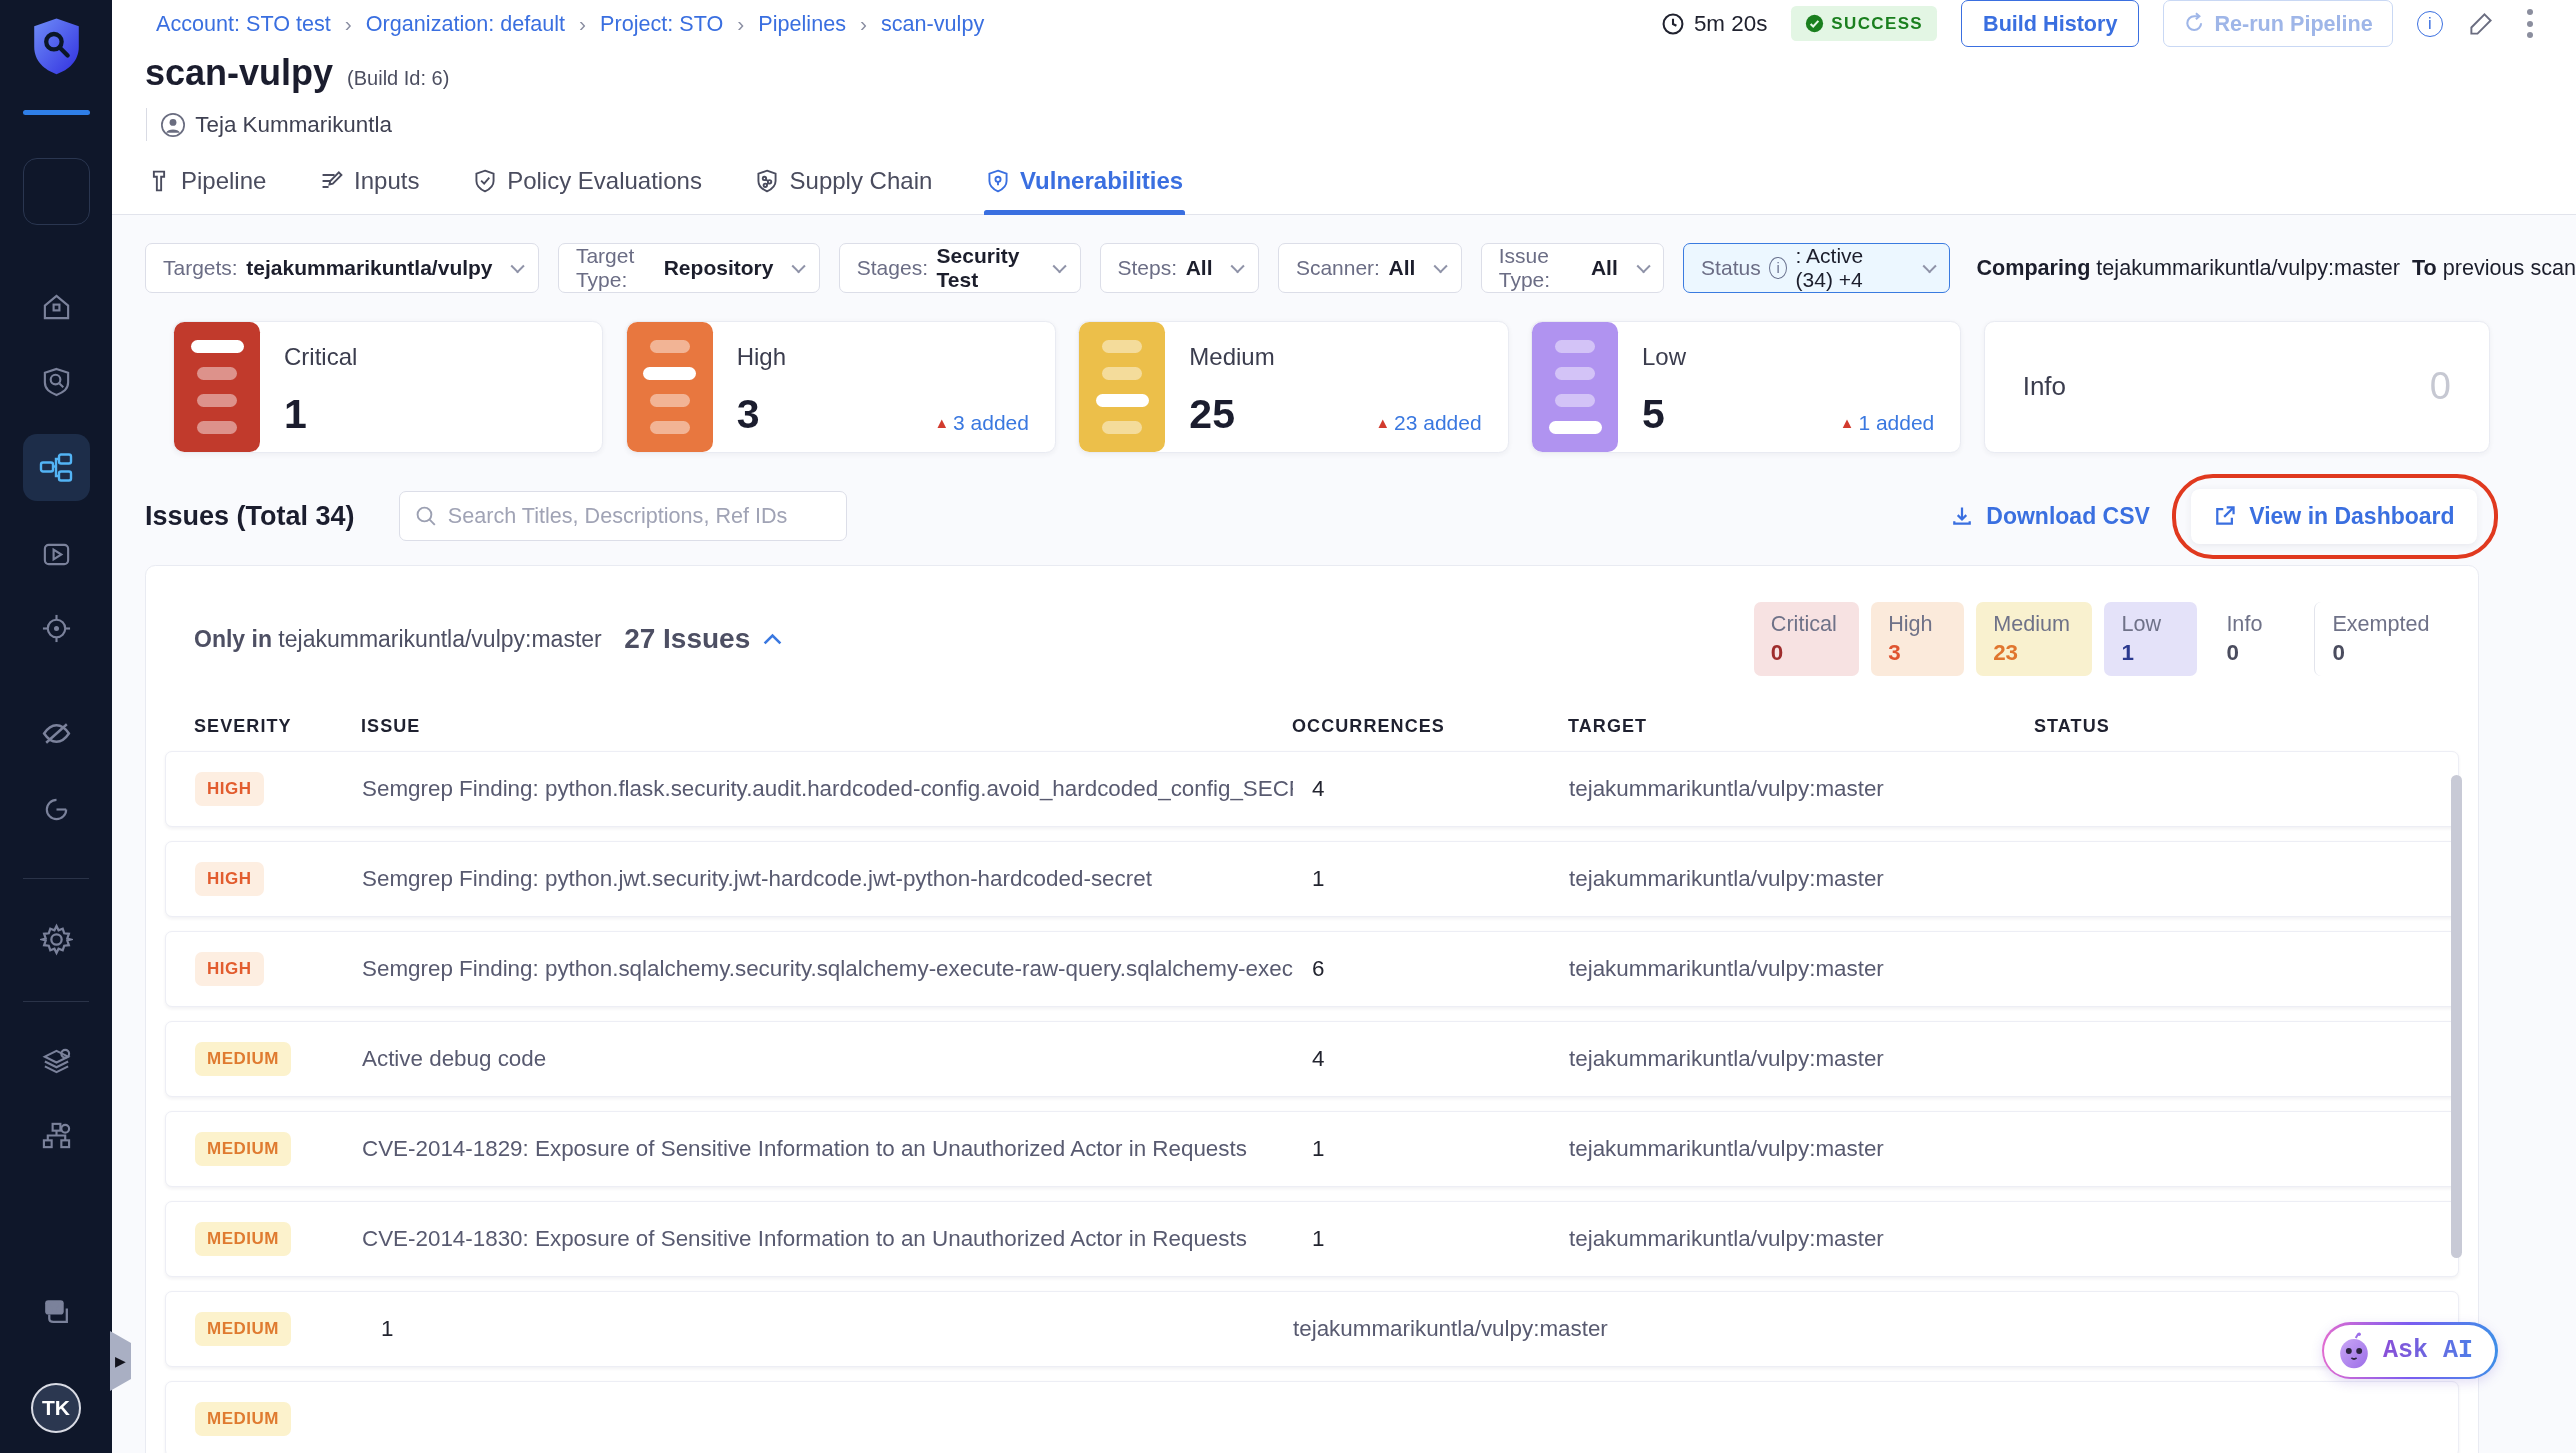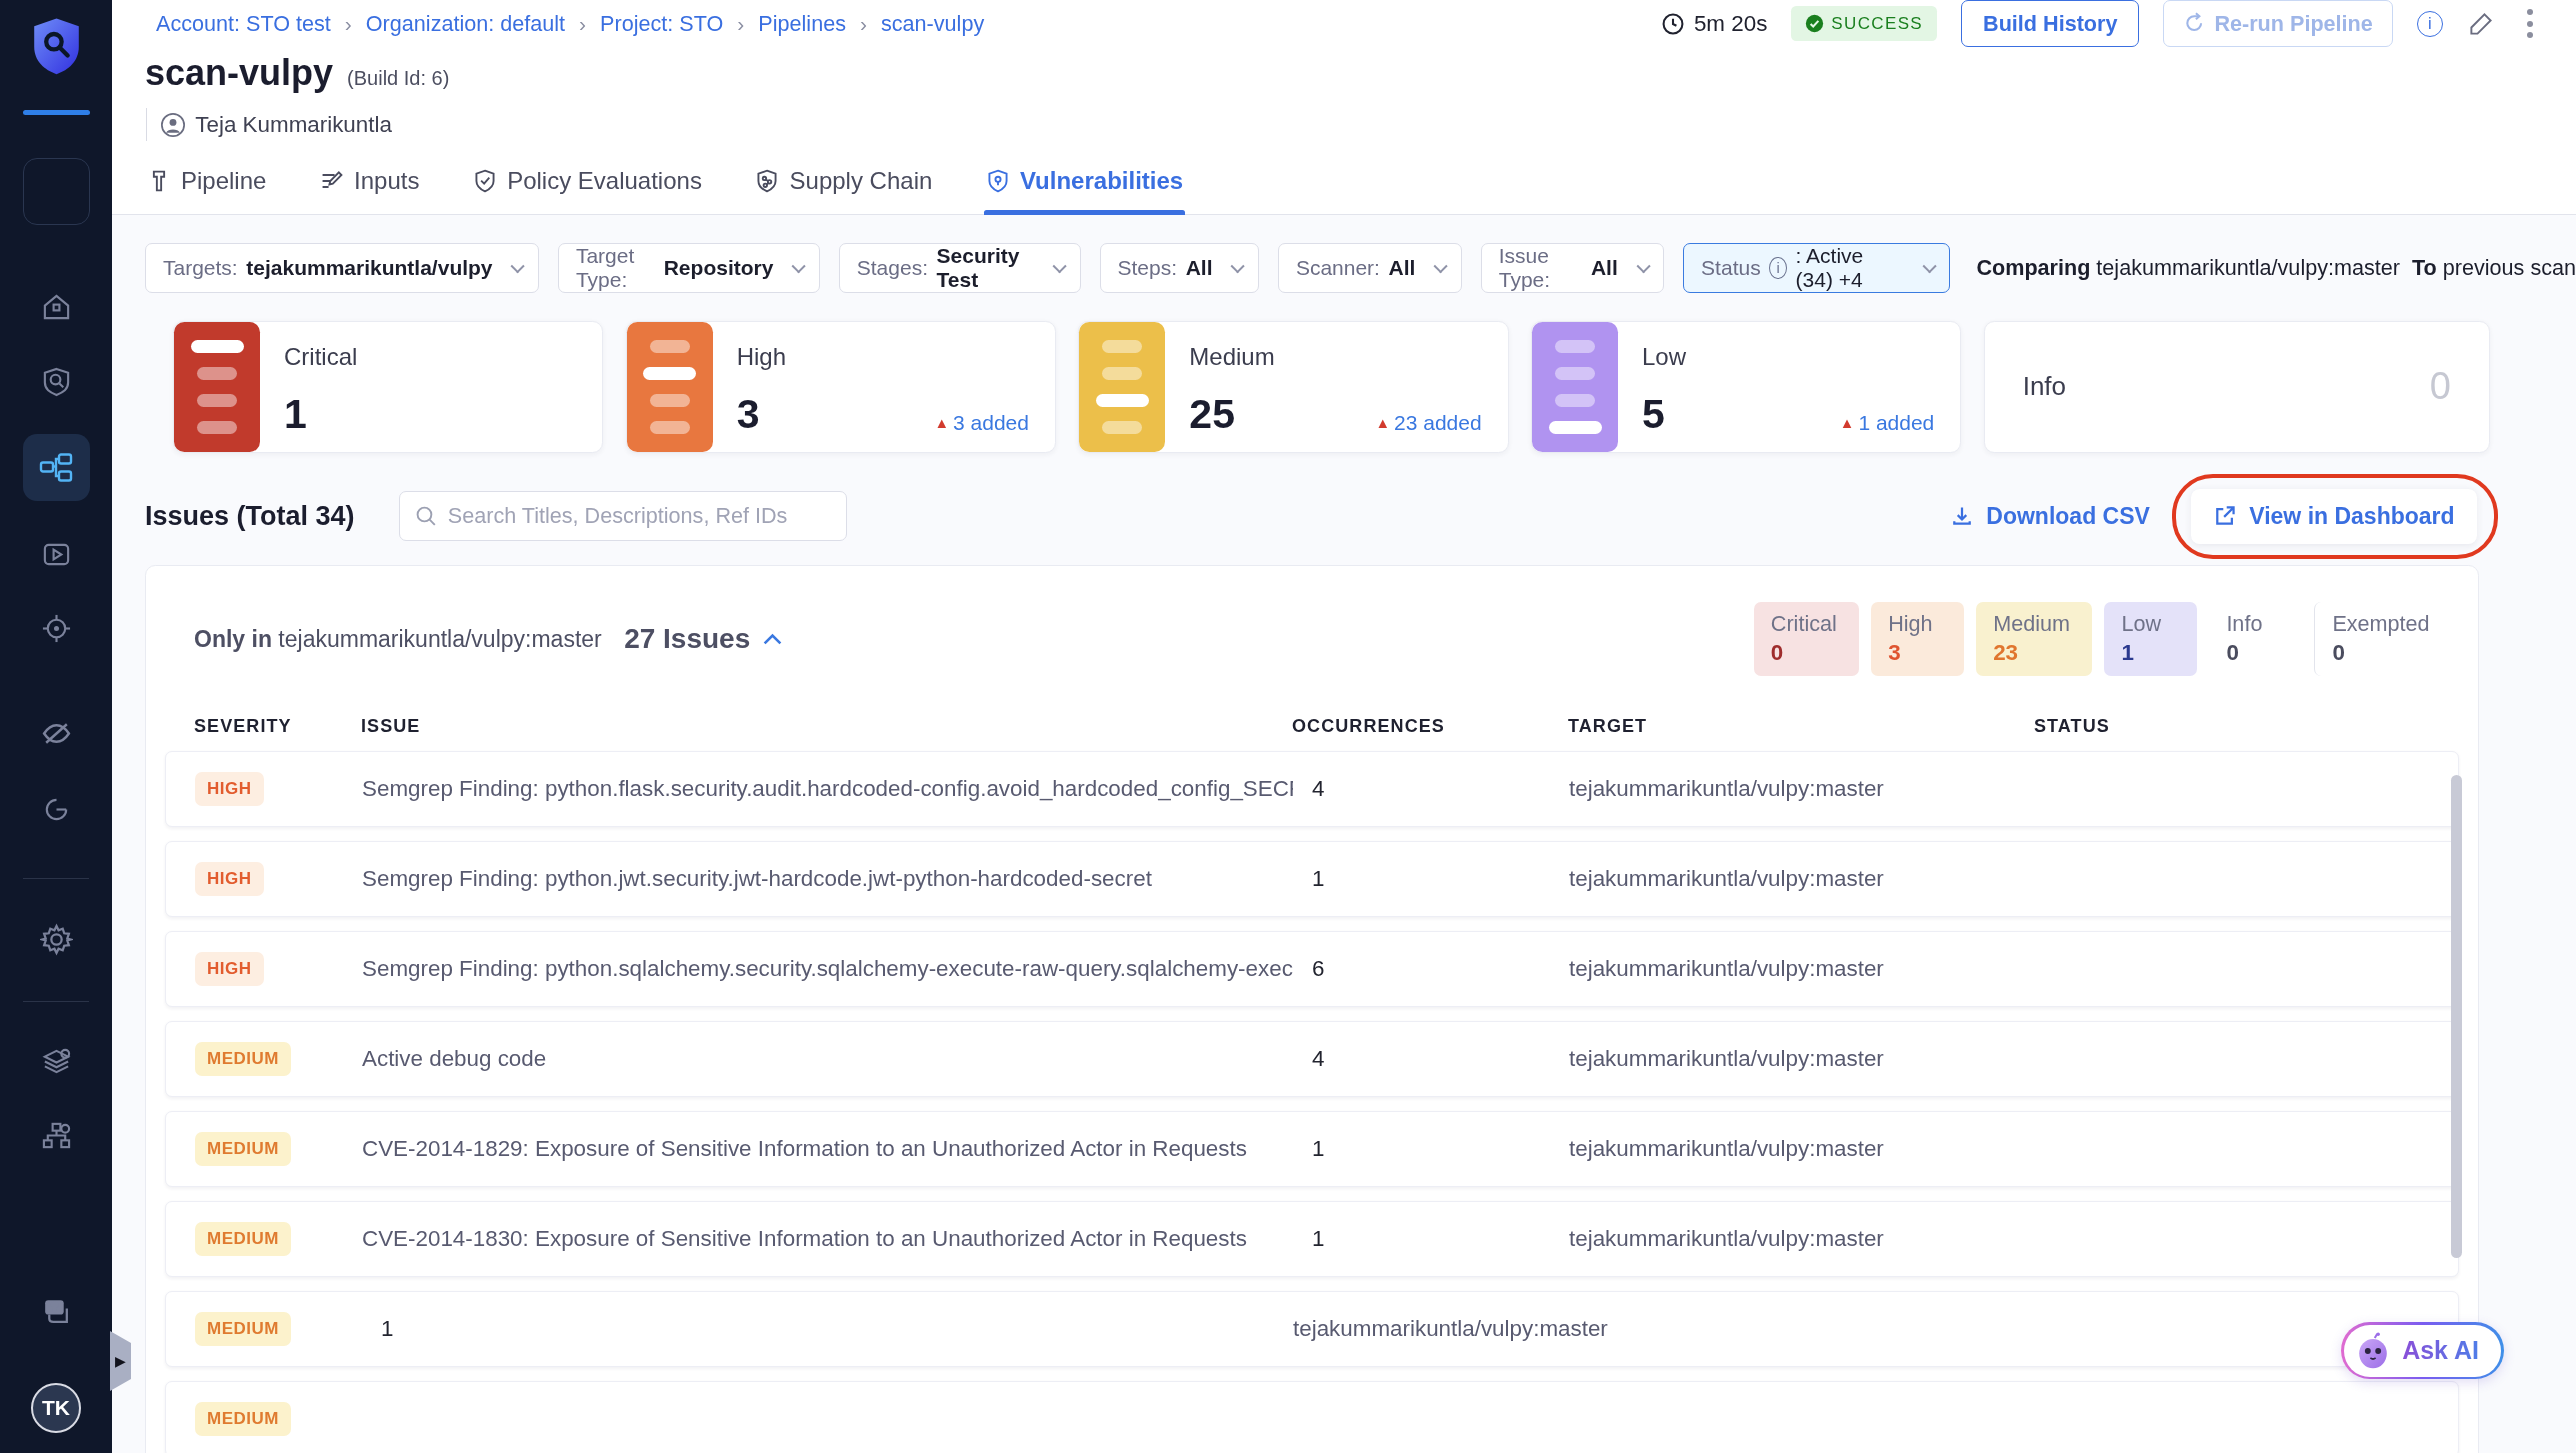--- a/index.html
+++ b/index.html
@@ -22,21 +22,21 @@
   .sb-arrow span { color:#12131c; font-size:14px; }
 
   
   .main { flex:1; position:relative; display:flex; flex-direction:column; background:#fff; }
   .topbar { height:69px; display:flex; align-items:center; padding:0 34px 0 44px; }
   .breadcrumb { display:flex; align-items:center; gap:14px; font-size:21.6px; }
   .breadcrumb a { color:#3a6fe0; text-decoration:none; cursor:pointer; }
   .crumb-sep { color:#8a8ea2; font-size:21px; }
   .topbar-right { margin-left:auto; display:flex; align-items:center; gap:24px; }
   .duration { display:flex; align-items:center; gap:8.6px; font-size:22.4px; color:#20222f; font-weight:500; }
-  .success-badge { background:#e3f6e4; color:#1a7f1e; font-size:17px; font-weight:400; letter-spacing:.08em; padding:7.8px 14px; border-radius:5.2px; display:flex; align-items:center; gap:7px; }
+  .success-badge { background:#e3f6e4; color:#1a7f1e; font-size:17px; font-weight:700; letter-spacing:.08em; padding:7.8px 14px; border-radius:5.2px; display:flex; align-items:center; gap:7px; }
   .btn-outline { border:1.7px solid #3a6fe0; color:#3a6fe0; background:#fff; font-size:21.6px; font-weight:700; padding:9.5px 21px; border-radius:7px; cursor:pointer; font-family:inherit; }
   .btn-disabled { border:1.7px solid #c9d8f4; color:#9fb6e8; background:#fff; font-size:21.6px; font-weight:700; padding:9.5px 19px; border-radius:7px; display:flex; align-items:center; gap:8.6px; cursor:default; font-family:inherit; }
   .kebab { display:flex; flex-direction:column; gap:5.2px; padding:3.4px 8.6px; cursor:pointer; }
   .kebab i { width:6px; height:6px; border-radius:50%; background:#8b8e9e; }
 
   .title-row { padding:5.2px 33px 0; display:flex; align-items:baseline; gap:14px; }
   .page-title { font-size:36px; font-weight:700; color:#1b1d2e; }
   .build-id { font-size:20px; color:#4c4e60; }
   .author-row { margin:14px 0 0 34px; border-left:1.7px solid #d9dbe4; padding:3.4px 0 3.4px 14px; display:flex; align-items:center; gap:10.3px; font-size:22.4px; color:#3f4152; }
 
@@ -116,21 +116,21 @@
   .sev-badge { display:inline-block; font-size:17px; font-weight:700; letter-spacing:.03em; padding:7px 12px; border-radius:7px; }
   .sev-high { background:#fdeee1; color:#e25c2e; }
   .sev-medium { background:#fcf2cc; color:#df7b30; }
   .cell-issue { font-size:22.4px; color:#585a70; white-space:nowrap; overflow:hidden; }
   .cell-occ { font-size:22.4px; color:#22242f; padding-left:19px; }
   .cell-target { font-size:22.4px; color:#585a70; }
 
   .tbl-scrollbar { position:absolute; left:2339px; top:560px; width:11.2px; height:483px; background:#c8cad6; border-radius:6px; cursor:pointer; }
 
   
-  .ask-ai { position:absolute; right:72px; top:1107px; background:linear-gradient(90deg,#e06bd0,#7a5cf0,#3f8fe8); padding:2.6px; border-radius:38px; cursor:pointer; box-shadow:0 3.4px 12px rgba(100,70,200,.18); }
+  .ask-ai { position:absolute; right:78px; top:1107px; background:linear-gradient(90deg,#e06bd0,#7a5cf0,#3f8fe8); padding:2.6px; border-radius:38px; cursor:pointer; box-shadow:0 3.4px 12px rgba(100,70,200,.18);font-family:Liberation Mono, monospace; }
   .ask-ai-inner { background:#fff; border-radius:35px; padding:7px 22.4px 7px 10.3px; display:flex; align-items:center; gap:10.3px; }
   .ask-ai-label { font-size:25px; font-weight:700; background:linear-gradient(90deg,#8a4fd8,#4f7de8); -webkit-background-clip:text; background-clip:text; color:transparent; }
 </style>
 </head>
 <body>
 
 <div class="app">
 
   <aside class="sidebar">
     <div class="logo">

